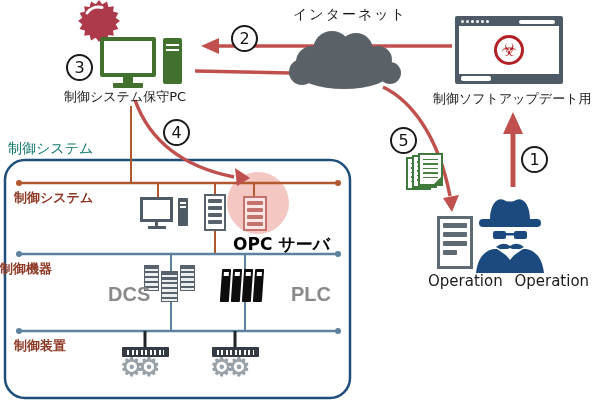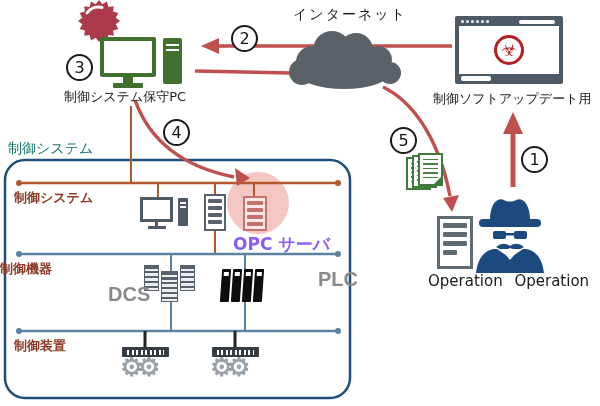--- a/index.html
+++ b/index.html
@@ -12,21 +12,21 @@
   svg.wires{position:absolute;left:0;top:0;z-index:1;}
   .lbl{position:absolute;z-index:5;white-space:nowrap;}
 
   
   .lbl-internet{font-size:14px;letter-spacing:2px;color:#1a1a1a;}
   .lbl-pc{font-size:13px;color:#1a1a1a;}
   .lbl-website{font-size:13px;line-height:16px;color:#1a1a1a;}
   .lbl-attacker{font-size:15px;color:#1a1a1a;word-spacing:7px;}
   .lbl-box-title{font-size:14px;color:#0f766e;}
   .lbl-level{font-size:13px;font-weight:bold;color:#8e3a26;}
-  .lbl-opc{font-size:17px;font-weight:bold;color:#8b5cf6;}
+  .lbl-opc{font-size:17px;font-weight:bold;color:#000000;}
   .lbl-biggray{font-size:20px;font-weight:bold;color:#8a8a8a;font-family:"Liberation Sans",sans-serif;}
 
   
   .step{
     position:absolute;z-index:6;width:27px;height:27px;border:2px solid #1a1a1a;border-radius:50%;
     background:#fff;display:flex;align-items:center;justify-content:center;
     font-size:16px;color:#111;line-height:1;
   }
 
   
@@ -265,21 +265,21 @@
     <div class="slab" style="left:11px;">
         <div class="chip"></div>
       </div>
     <div class="slab" style="left:22px;">
         <div class="chip"></div>
       </div>
     <div class="slab" style="left:33px;">
         <div class="chip"></div>
       </div>
   </div>
-  <div class="lbl lbl-biggray" style="left:291px;top:268px;margin-left:27px;">PLC</div>
+  <div class="lbl lbl-biggray" style="left:291px;top:283px;">PLC</div>
 
   <div class="rack abs" style="left:122px;top:347px;">
     <div class="slots"></div>
   </div>
   <div class="gears abs" style="left:120px;top:352px;">
     <span>⚙</span><span>⚙</span>
   </div>
   <div class="rack abs" style="left:212px;top:347px;">
     <div class="slots"></div>
   </div>

